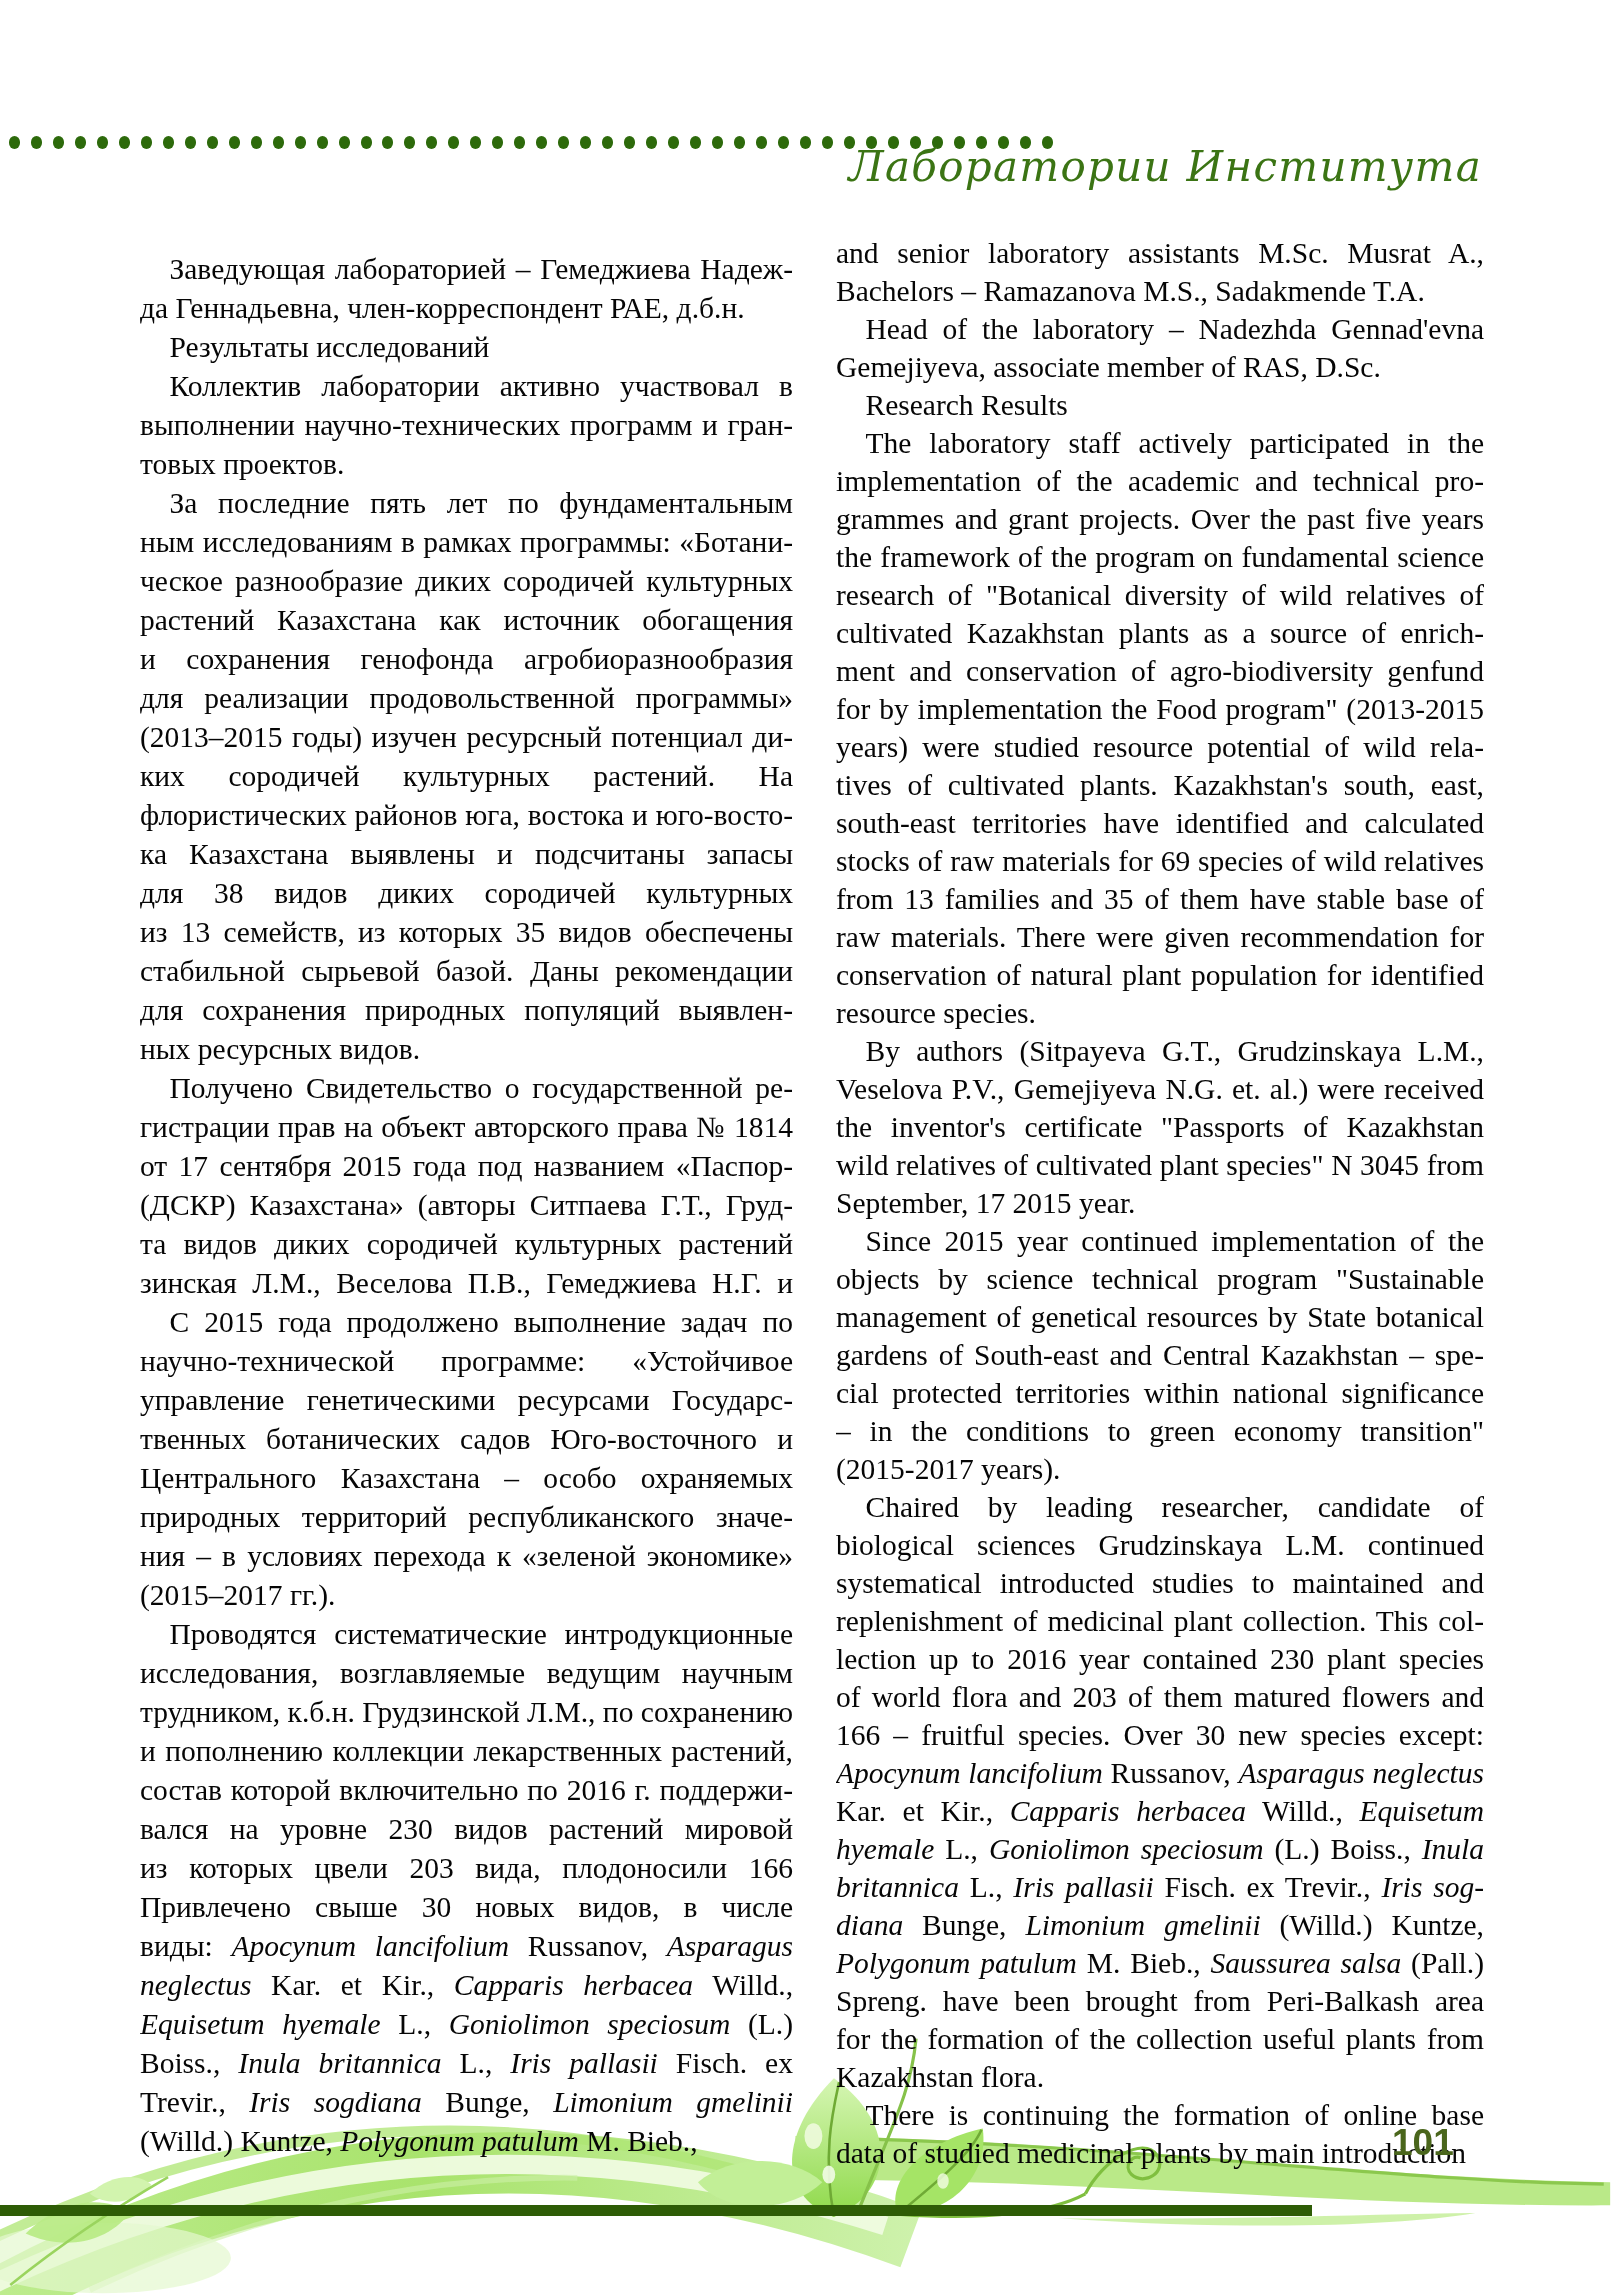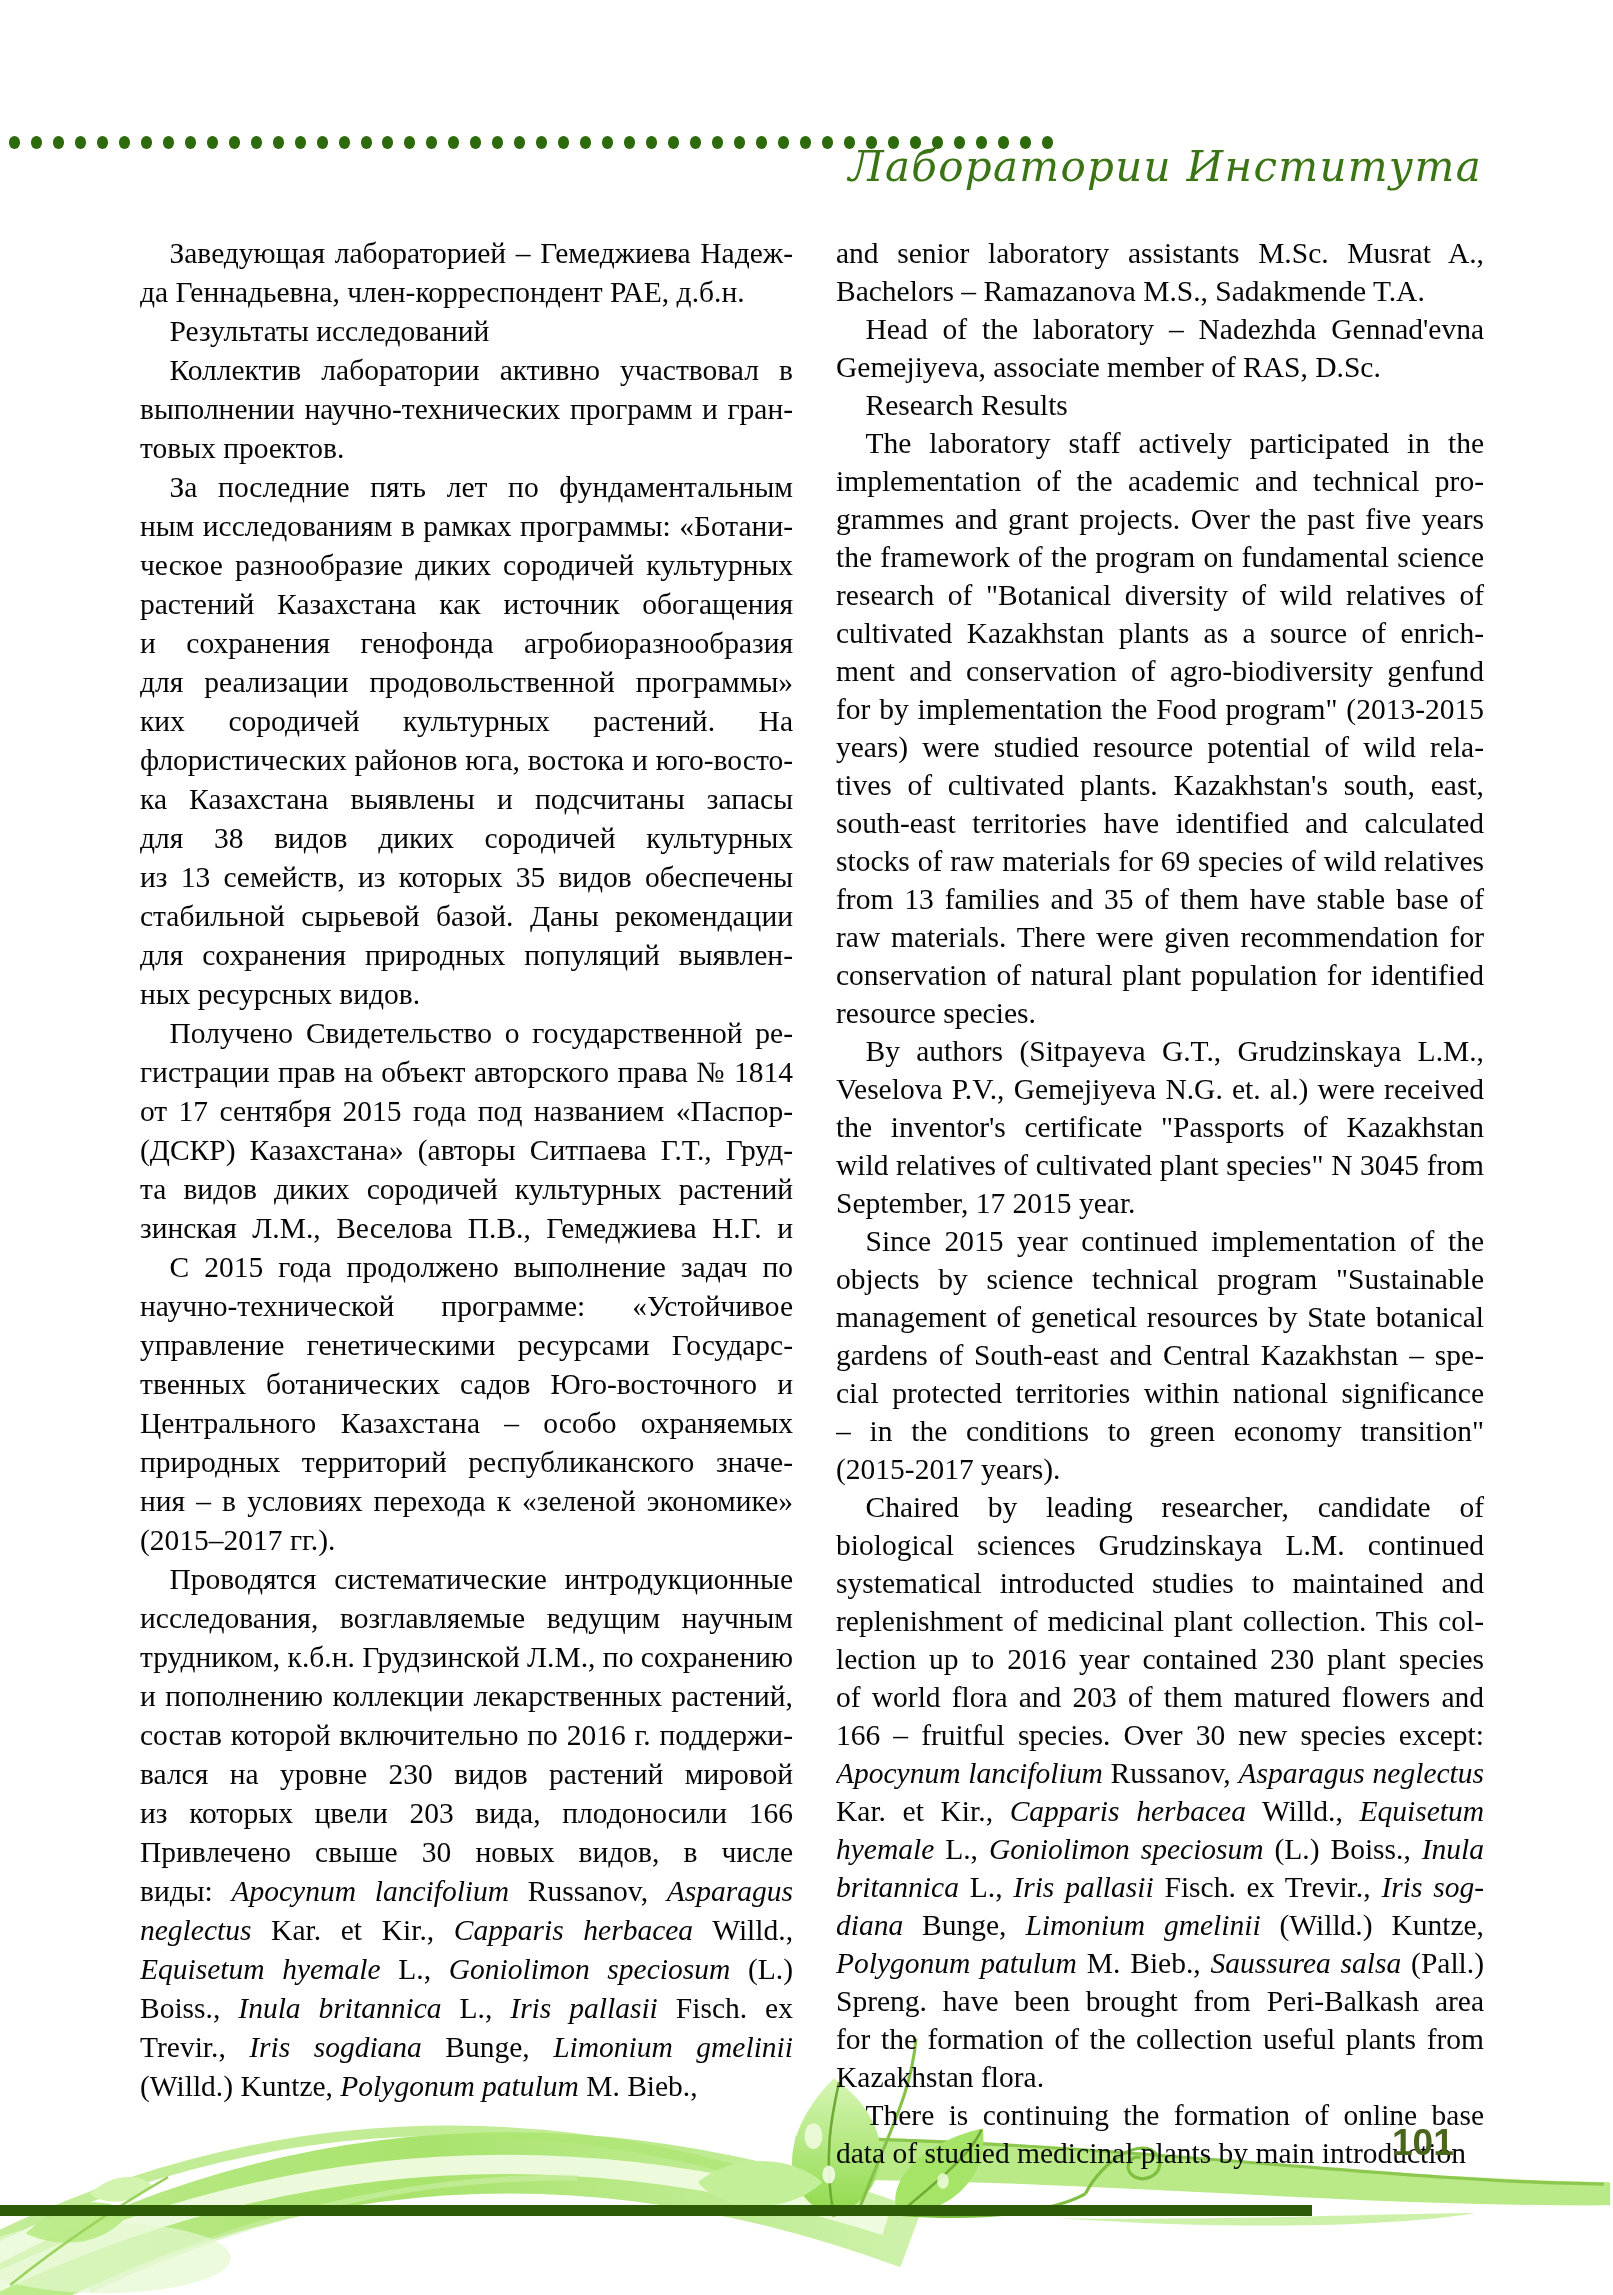--- a/index.html
+++ b/index.html
@@ -11,21 +11,21 @@
   .dots{position:absolute;left:9px;top:136px;width:1044px;height:13px;
         display:flex;justify-content:space-between;align-items:center;}
   .dot{width:11px;height:12.2px;border-radius:50%;background:#2d6a0b;flex:0 0 auto;}
   .script-title{
     position:absolute;right:132px;top:128px;height:83px;line-height:77px;
     font-family:"DejaVu Serif","Liberation Serif",serif;font-style:italic;
     font-size:42px;color:#3b7414;letter-spacing:1.3px;white-space:nowrap;z-index:3;
   }
   
   .col{position:absolute;top:234px;font-size:29.5px;z-index:3;}
-  .col-left {left:140px; width:653px;--lh:39px;}
+  .col-left {left:140px; width:653px;margin-top:16px;--lh:39px;}
   .col-right{left:824px;width:648px;margin-left:12px;--lh:38px;}
   .pline{
     height:var(--lh);line-height:var(--lh);overflow:hidden;
     text-align:justify;text-align-last:justify;
   }
   .pline.last{text-align-last:left;}
   .pline.indent{text-indent:29.5px;}
   .pline.it{}
   
   .bottom-bar{position:absolute;left:0;top:2205px;width:1312px;height:11px;background:#2e5c06;z-index:2;}
@@ -100,20 +100,21 @@
       <div class="pline last indent it">Результаты исследований</div>
       <div class="pline indent">Коллектив лаборатории активно участвовал в</div>
       <div class="pline">выполнении научно-технических программ и гран-</div>
       <div class="pline last">товых проектов.</div>
       <div class="pline indent">За последние пять лет по фундаментальным науч-</div>
       <div class="pline">ным исследованиям в рамках программы: «Ботани-</div>
       <div class="pline">ческое разнообразие диких сородичей культурных</div>
       <div class="pline">растений Казахстана как источник обогащения</div>
       <div class="pline">и сохранения генофонда агробиоразнообразия</div>
       <div class="pline">для реализации продовольственной программы»</div>
+      <div class="pline">(2013–2015 годы) изучен ресурсный потенциал ди-</div>
       <div class="pline">ких сородичей культурных растений. На территории</div>
       <div class="pline">флористических районов юга, востока и юго-восто-</div>
       <div class="pline">ка Казахстана выявлены и подсчитаны запасы сырья</div>
       <div class="pline">для 38 видов диких сородичей культурных растений</div>
       <div class="pline">из 13 семейств, из которых 35 видов обеспечены</div>
       <div class="pline">стабильной сырьевой базой. Даны рекомендации</div>
       <div class="pline">для сохранения природных популяций выявлен-</div>
       <div class="pline last">ных ресурсных видов.</div>
       <div class="pline indent">Получено Свидетельство о государственной ре-</div>
       <div class="pline">гистрации прав на объект авторского права № 1814</div>

